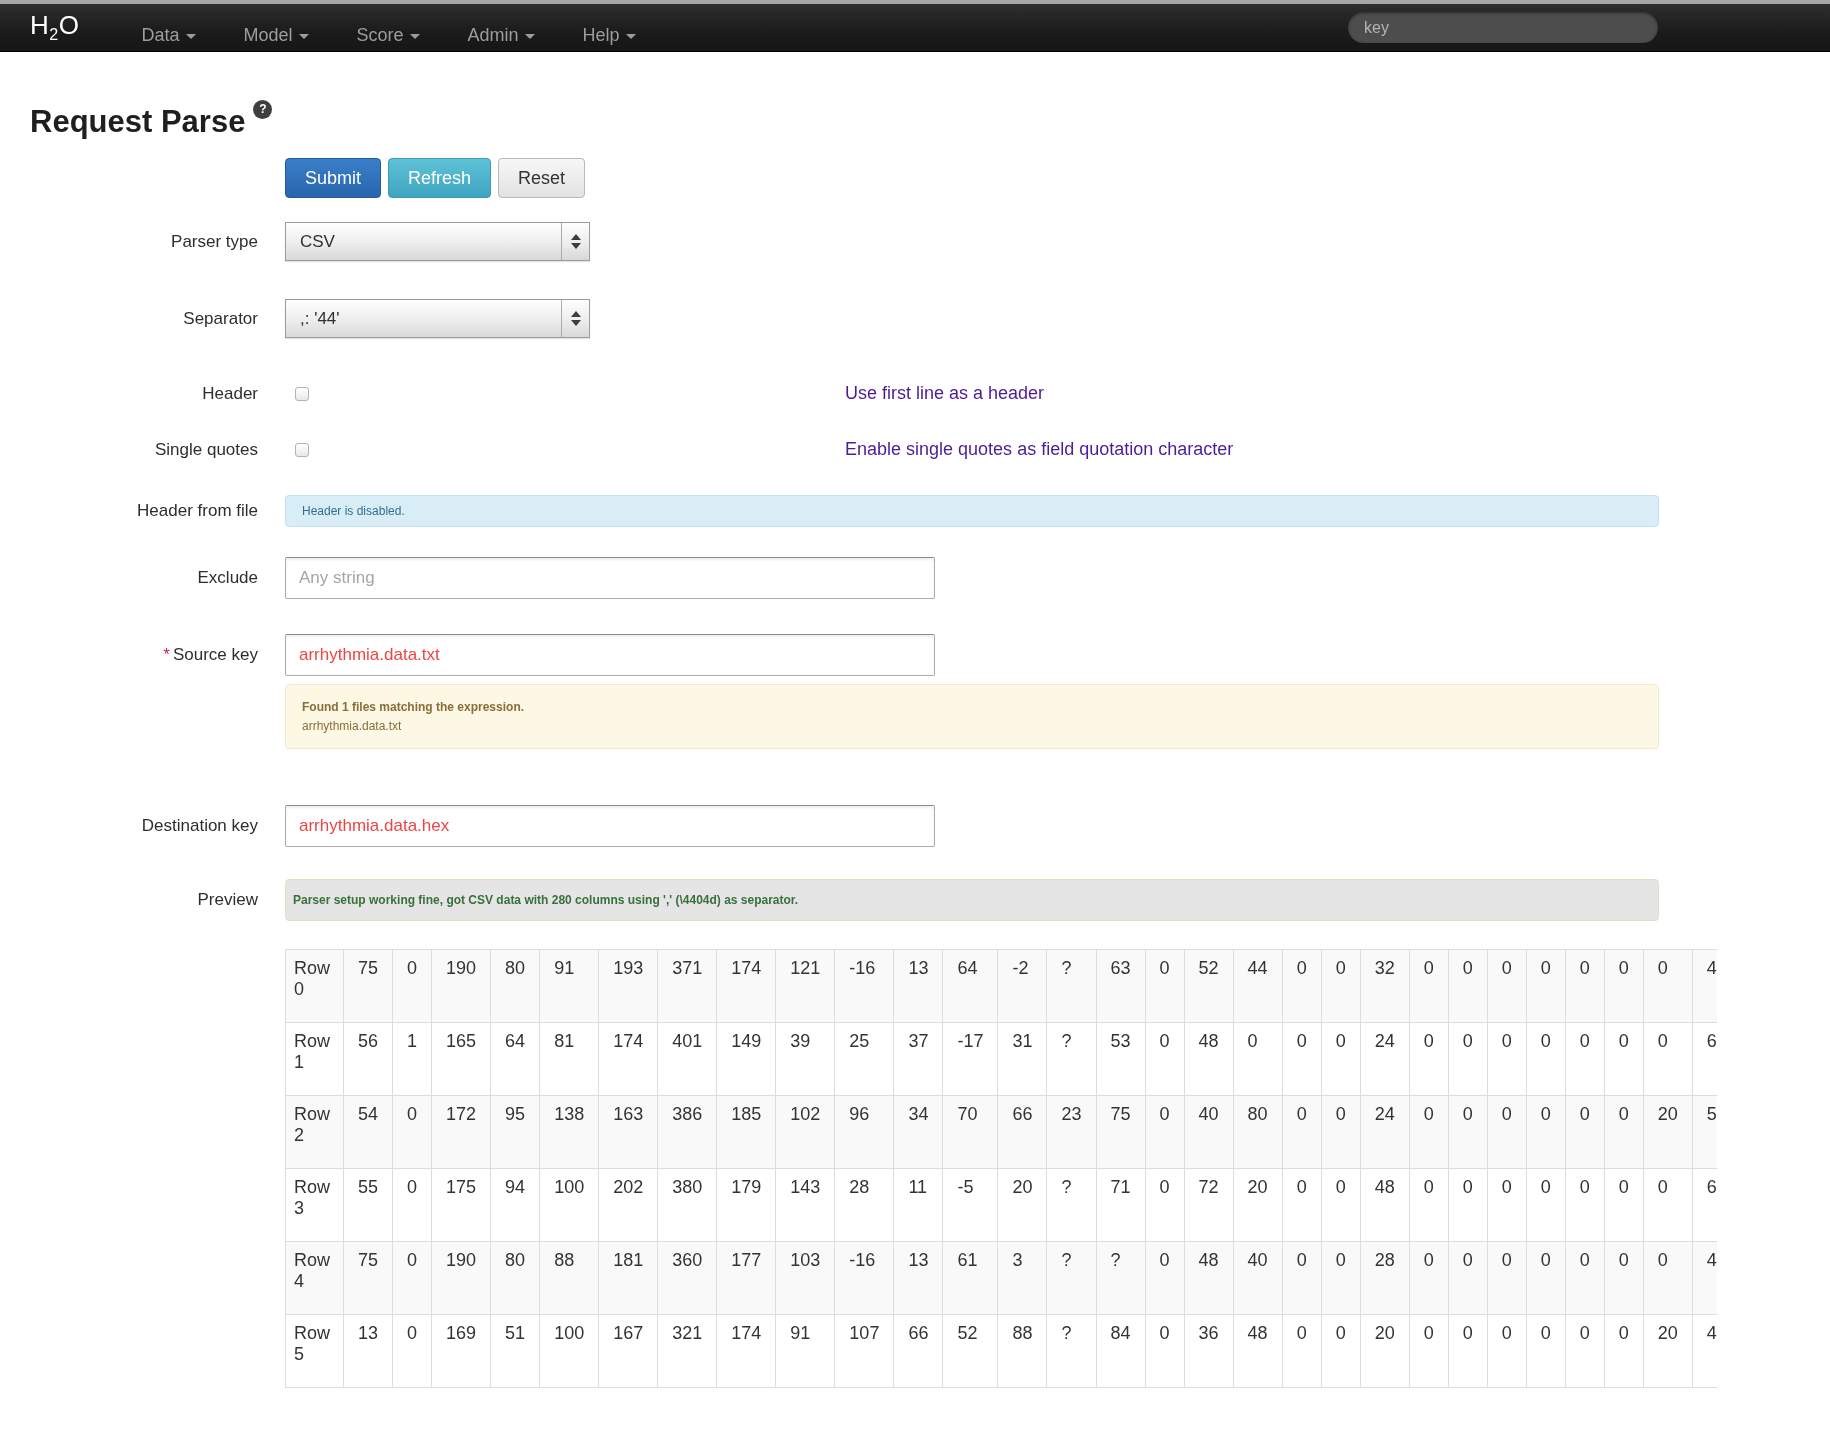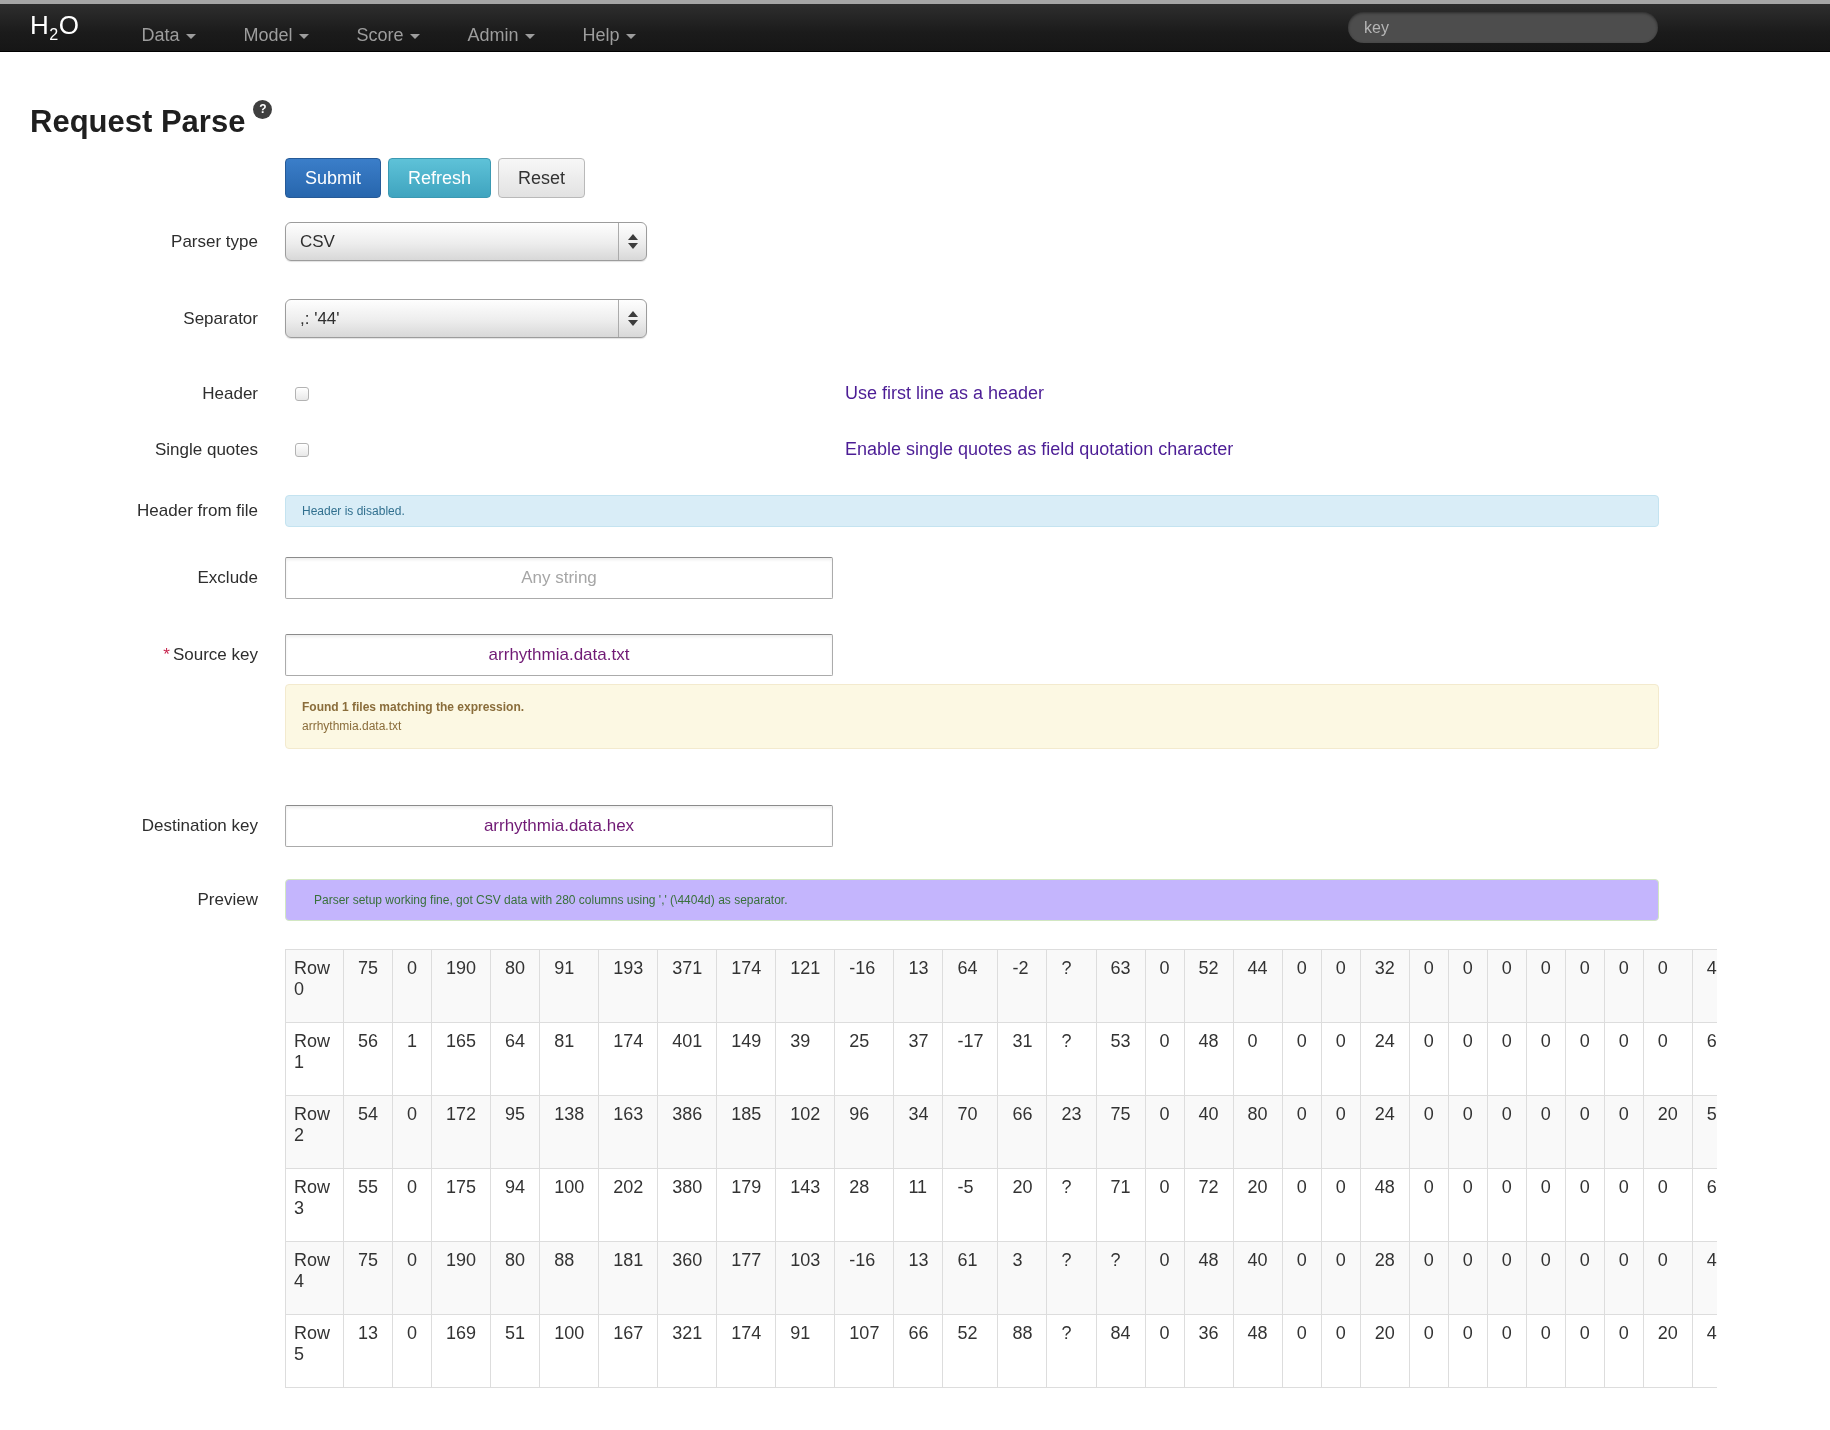--- a/index.html
+++ b/index.html
@@ -48,50 +48,49 @@
   .btn-info    { background:linear-gradient(180deg,#5ec2d8,#3fa4bf); border:1px solid #3b99b2; color:#fff; }
   .btn-default { background:linear-gradient(180deg,#f7f7f7,#e2e2e2); border:1px solid #b9b9b9; color:#333; }
   
   .form-row { display:flex; align-items:center; margin-left:0; }
   .form-row.top-align { align-items:flex-start; }
   .flabel { width:258px; text-align:right; font-weight:normal; font-size:17px; color:#2e2e2e; flex:none; }
   .req { color:#c7254e; margin-right:3px; }
   .ctrl { margin-left:27px; }
   
   .sel {
-    width:362px; height:39px; border:1px solid #9c9c9c; border-radius:6px;
+    width:305px; height:39px; border:1px solid #9c9c9c; border-radius:0;
     background:linear-gradient(180deg,#fefefe 0%,#ededed 55%,#d8d8d8 100%);
     display:flex; align-items:center; cursor:pointer;
     box-shadow:0 1px 1px rgba(0,0,0,.12);
   }
   .sel .val { flex:1; padding-left:14px; font-size:17px; color:#2f2f2f; }
   .sel .spin { width:28px; align-self:stretch; border-left:1px solid #ababab; display:flex; flex-direction:column; align-items:center; justify-content:center; gap:3px; }
   .tri-up    { width:0;height:0;border-left:5px solid transparent;border-right:5px solid transparent;border-bottom:6px solid #3c3c3c; }
   .tri-down  { width:0;height:0;border-left:5px solid transparent;border-right:5px solid transparent;border-top:6px solid #3c3c3c; }
   
   .cb-zone { margin-left:27px; width:548px; display:flex; align-items:center; }
   .cbox {
     appearance:none; -webkit-appearance:none; width:14px; height:14px; margin:0 0 0 10px;
     border:1px solid #b3b3b3; border-radius:3px; background:linear-gradient(180deg,#fff,#e8e8e8);
     box-shadow:inset 0 1px 1px rgba(255,255,255,.8); cursor:pointer;
   }
   .cb-help { margin-left:12px; font-size:18px; color:#4c1d95; }
   
   .tin {
-    width:548px; height:42px; border:1px solid #ababab; border-top-color:#8b8b8b; border-radius:2px;
-    padding:0 13px; font-size:17px; color:#701a75; outline:none; font-family:inherit;
+    width:650px; height:42px; border:1px solid #ababab; border-top-color:#8b8b8b; border-radius:2px;
+    padding:0 13px; font-size:17px; color:#ef4444; outline:none; font-family:inherit;
     box-shadow:inset 0 2px 3px rgba(0,0,0,.07);
-    text-align:center;
   }
   .tin::placeholder { color:#a6a6a6; }
   
   .alert { width:1374px; border-radius:4px; font-size:12px; }
   .alert-info    { background:#d9edf7; border:1px solid #c4e3f0; color:#31708f; padding:8px 16px; }
   .alert-warning { background:#fcf8e3; border:1px solid #f3eace; color:#8a6d3b; padding:15px 16px; }
-  .alert-success { background:#c4b5fd; border:1px solid #d2e7c2; color:#39703b; padding:13px 28px; font-weight:normal; }
+  .alert-success { background:#e5e5e5; border:1px solid #d2e7c2; color:#39703b; padding:13px 7px; font-weight:bold; }
   .alert-warning .t1 { font-weight:bold; margin-bottom:5px; }
   .alert-warning .t2 { font-weight:normal; }.mb38{margin-bottom:38px}.mb45{margin-bottom:45px}.mb35{margin-bottom:35px}
   .mb30{margin-bottom:30px}.mb8{margin-bottom:8px}.mb56{margin-bottom:56px}.mb32{margin-bottom:32px}.mb28{margin-bottom:28px}
   
   .lh42 { line-height:42px; }
   .lh39 { line-height:39px; }
   
   .table-zone { margin-left:285px; width:1432px; overflow:hidden; }
   .preview-table { border-collapse:collapse; background:#fff; }
   .preview-table td {

